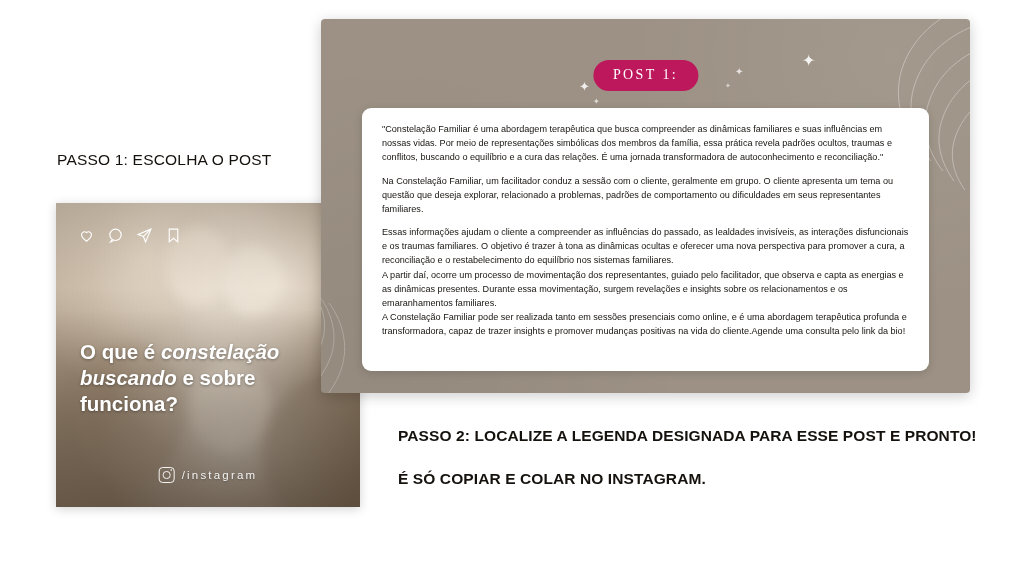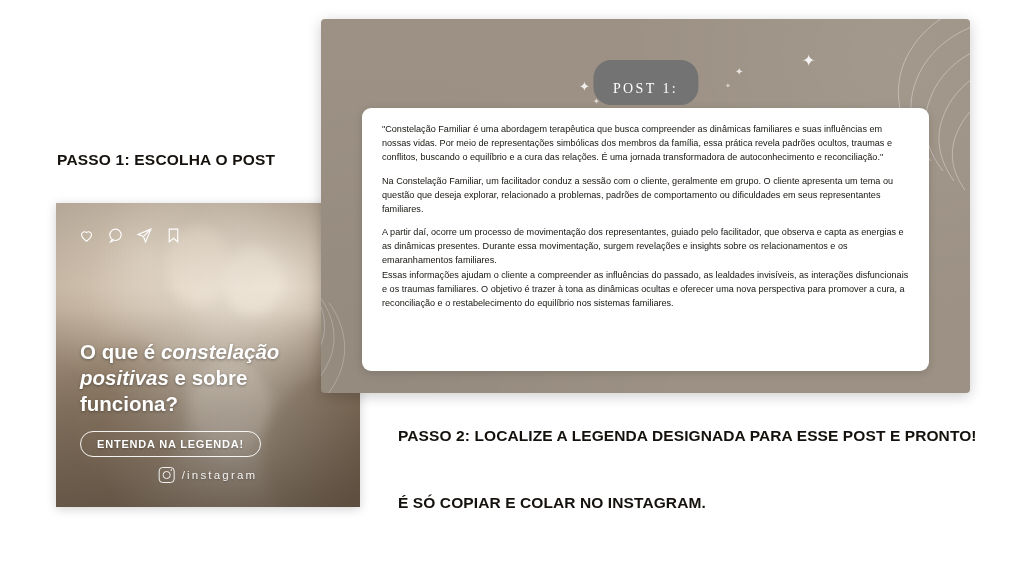--- a/index.html
+++ b/index.html
@@ -15,21 +15,21 @@
     font-family: "Liberation Sans", sans-serif;
     color: #1d1d1b;
   }
 
   
   .step1-label {
     position: absolute;
     left: 57px;
     top: 151px;
     font-size: 15.5px;
-    font-weight: bold;
+    font-weight: normal;
     letter-spacing: 0.2px;
     color: #15110d;
     white-space: nowrap;
   }
 
   
   .post-card {
     position: absolute;
     left: 56px;
     top: 203px;
@@ -186,24 +186,24 @@
     opacity: 0.25;
   }
 
   .sparkle { position: absolute; color: #ffffff; opacity: 0.9; }
 
   .post-badge {
     position: absolute;
     left: 50%;
     transform: translateX(-50%);
     top: 41px;
-    background: #737373;
+    background: #be185d;
     color: #ffffff;
     border-radius: 18px;
-    padding: 21px 20px 8px;
+    padding: 7px 20px 8px;
     font-family: "Liberation Serif", serif;
     font-size: 14px;
     letter-spacing: 2.4px;
   }
 
   .caption-card {
     position: absolute;
     left: 41px;
     top: 89px;
     width: 567px;
@@ -237,21 +237,20 @@
   }
   .step2-sub {
     position: absolute;
     left: 398px;
     top: 470px;
     font-size: 15.5px;
     font-weight: bold;
     letter-spacing: 0.1px;
     color: #15110d;
     white-space: nowrap;
-    margin-top: 24px;
   }
 </style>
 </head>
 <body>
 
 <div class="step1-label">PASSO 1: ESCOLHA O POST</div>
 
 <div class="post-card">
   <div class="photo">
     <div class="fig fig-a"></div>
@@ -282,25 +281,24 @@
     </span>
     <span>
       <svg width="17" height="17" viewBox="0 0 24 24" fill="none" stroke="#ffffff" stroke-width="1.6">
         <path d="M6 3h12v18l-6-5-6 5z"></path>
       </svg>
     </span>
   </div>
 
   <div class="post-headline">
     <span>O que é </span><span class="ital">constelação</span><br>
-    <span class="ital">positivas</span><span> e sobre</span><br>
+    <span class="ital">buscando</span><span> e sobre</span><br>
     <span>funciona?</span>
   </div>
 
-  <div class="post-cta">ENTENDA NA LEGENDA!</div>
 
   <div class="post-handle">
     <span class="ig-glyph"></span>
     <span>/instagram</span>
   </div>
 </div>
 
 <div class="slide">
   <div class="slide-texture"></div>
 
@@ -322,19 +320,20 @@
   <span class="sparkle" style="left:414px; top:47px; font-size:10px; opacity:.75;">✦</span>
   <span class="sparkle" style="left:258px; top:60px; font-size:13px; opacity:.85;">✦</span>
   <span class="sparkle" style="left:272px; top:78px; font-size:8px; opacity:.7;">✦</span>
   <span class="sparkle" style="left:404px; top:63px; font-size:7px; opacity:.6;">✦</span>
 
   <div class="post-badge">POST 1:</div>
 
   <div class="caption-card">
     <p>"Constelação Familiar é uma abordagem terapêutica que busca compreender as dinâmicas familiares e suas influências em nossas vidas. Por meio de representações simbólicas dos membros da família, essa prática revela padrões ocultos, traumas e conflitos, buscando o equilíbrio e a cura das relações. É uma jornada transformadora de autoconhecimento e reconciliação."</p>
     <p>Na Constelação Familiar, um facilitador conduz a sessão com o cliente, geralmente em grupo. O cliente apresenta um tema ou questão que deseja explorar, relacionado a problemas, padrões de comportamento ou dificuldades em seus representantes familiares.</p>
+    <p class="tight">Essas informações ajudam o cliente a compreender as influências do passado, as lealdades invisíveis, as interações disfuncionais e os traumas familiares. O objetivo é trazer à tona as dinâmicas ocultas e oferecer uma nova perspectiva para promover a cura, a reconciliação e o restabelecimento do equilíbrio nos sistemas familiares.</p>
     <p class="tight">A partir daí, ocorre um processo de movimentação dos representantes, guiado pelo facilitador, que observa e capta as energias e as dinâmicas presentes. Durante essa movimentação, surgem revelações e insights sobre os relacionamentos e os emaranhamentos familiares.</p>
-    <p class="tight">Essas informações ajudam o cliente a compreender as influências do passado, as lealdades invisíveis, as interações disfuncionais e os traumas familiares. O objetivo é trazer à tona as dinâmicas ocultas e oferecer uma nova perspectiva para promover a cura, a reconciliação e o restabelecimento do equilíbrio nos sistemas familiares.</p>
+    <p class="tight">A Constelação Familiar pode ser realizada tanto em sessões presenciais como online, e é uma abordagem terapêutica profunda e transformadora, capaz de trazer insights e promover mudanças positivas na vida do cliente.Agende uma consulta pelo link da bio!</p>
   </div>
 </div>
 
 <div class="step2-label">PASSO 2: LOCALIZE A LEGENDA DESIGNADA PARA ESSE POST E PRONTO!</div>
 <div class="step2-sub">É SÓ COPIAR E COLAR NO INSTAGRAM.</div>
 
 </body></html>

